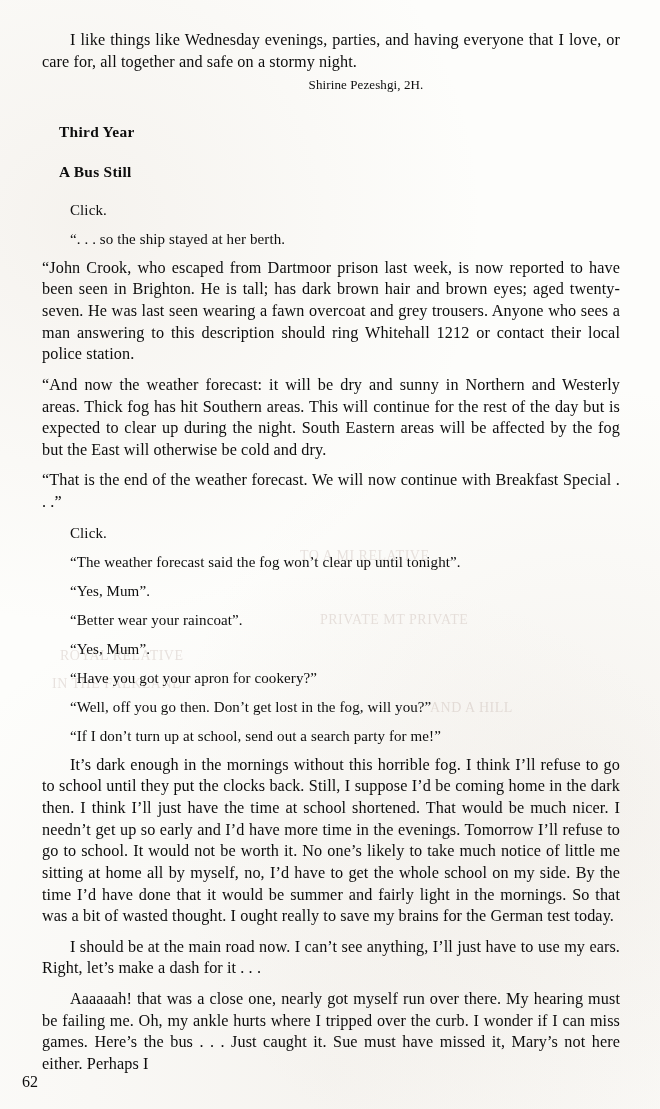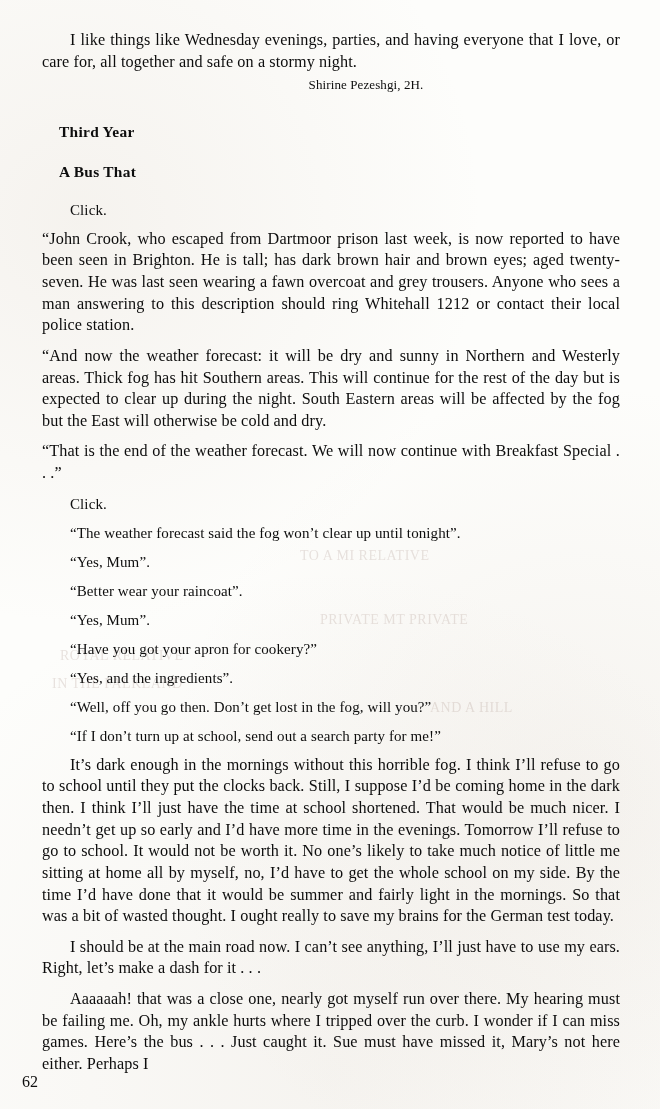--- a/index.html
+++ b/index.html
@@ -108,34 +108,34 @@
   <div class="ghost" style="left:60px; top:648px;">ROYAL RELATIVE</div>
   <div class="ghost" style="left:52px; top:676px;">IN THE FALKLAND</div>
   <div class="ghost" style="left:430px; top:700px;">AND A HILL</div>
 
   <div class="content">
 
     <p class="indent">I like things like Wednesday evenings, parties, and having everyone that I love, or care for, all together and safe on a stormy night.</p>
     <p class="signature">Shirine Pezeshgi, 2H.</p>
 
     <p class="heading first">Third Year</p>
-    <p class="heading">A Bus That</p>
+    <p class="heading">A Bus Still</p>
 
     <p class="dialogue gap">Click.</p>
+    <p class="dialogue dialogue-gap">“. . . so the ship stayed at her berth.</p>
     <p class="gap">“John Crook, who escaped from Dartmoor prison last week, is now reported to have been seen in Brighton. He is tall; has dark brown hair and brown eyes; aged twenty-seven. He was last seen wearing a fawn overcoat and grey trousers. Anyone who sees a man answering to this description should ring Whitehall 1212 or contact their local police station.</p>
     <p class="gap">“And now the weather forecast: it will be dry and sunny in Northern and Westerly areas. Thick fog has hit Southern areas. This will continue for the rest of the day but is expected to clear up during the night. South Eastern areas will be affected by the fog but the East will otherwise be cold and dry.</p>
     <p class="gap">“That is the end of the weather forecast. We will now continue with Breakfast Special . . .”</p>
     <p class="dialogue dialogue-gap">Click.</p>
 
     <p class="dialogue dialogue-gap">“The weather forecast said the fog won’t clear up until tonight”.</p>
     <p class="dialogue dialogue-gap">“Yes, Mum”.</p>
     <p class="dialogue dialogue-gap">“Better wear your raincoat”.</p>
     <p class="dialogue dialogue-gap">“Yes, Mum”.</p>
     <p class="dialogue dialogue-gap">“Have you got your apron for cookery?”</p>
-    <p class="dialogue dialogue-gap">“Yes, and the ingredients”.</p>
     <p class="dialogue dialogue-gap">“Well, off you go then. Don’t get lost in the fog, will you?”</p>
     <p class="dialogue dialogue-gap">“If I don’t turn up at school, send out a search party for me!”</p>
 
     <p class="indent gap">It’s dark enough in the mornings without this horrible fog. I think I’ll refuse to go to school until they put the clocks back. Still, I suppose I’d be coming home in the dark then. I think I’ll just have the time at school shortened. That would be much nicer. I needn’t get up so early and I’d have more time in the evenings. Tomorrow I’ll refuse to go to school. It would not be worth it. No one’s likely to take much notice of little me sitting at home all by myself, no, I’d have to get the whole school on my side. By the time I’d have done that it would be summer and fairly light in the mornings. So that was a bit of wasted thought. I ought really to save my brains for the German test today.</p>
     <p class="indent gap">I should be at the main road now. I can’t see anything, I’ll just have to use my ears. Right, let’s make a dash for it . . .</p>
     <p class="indent gap">Aaaaaah! that was a close one, nearly got myself run over there. My hearing must be failing me. Oh, my ankle hurts where I tripped over the curb. I wonder if I can miss games. Here’s the bus . . . Just caught it. Sue must have missed it, Mary’s not here either. Perhaps I</p>
 
   </div>
 
   <div class="folio">62</div>

